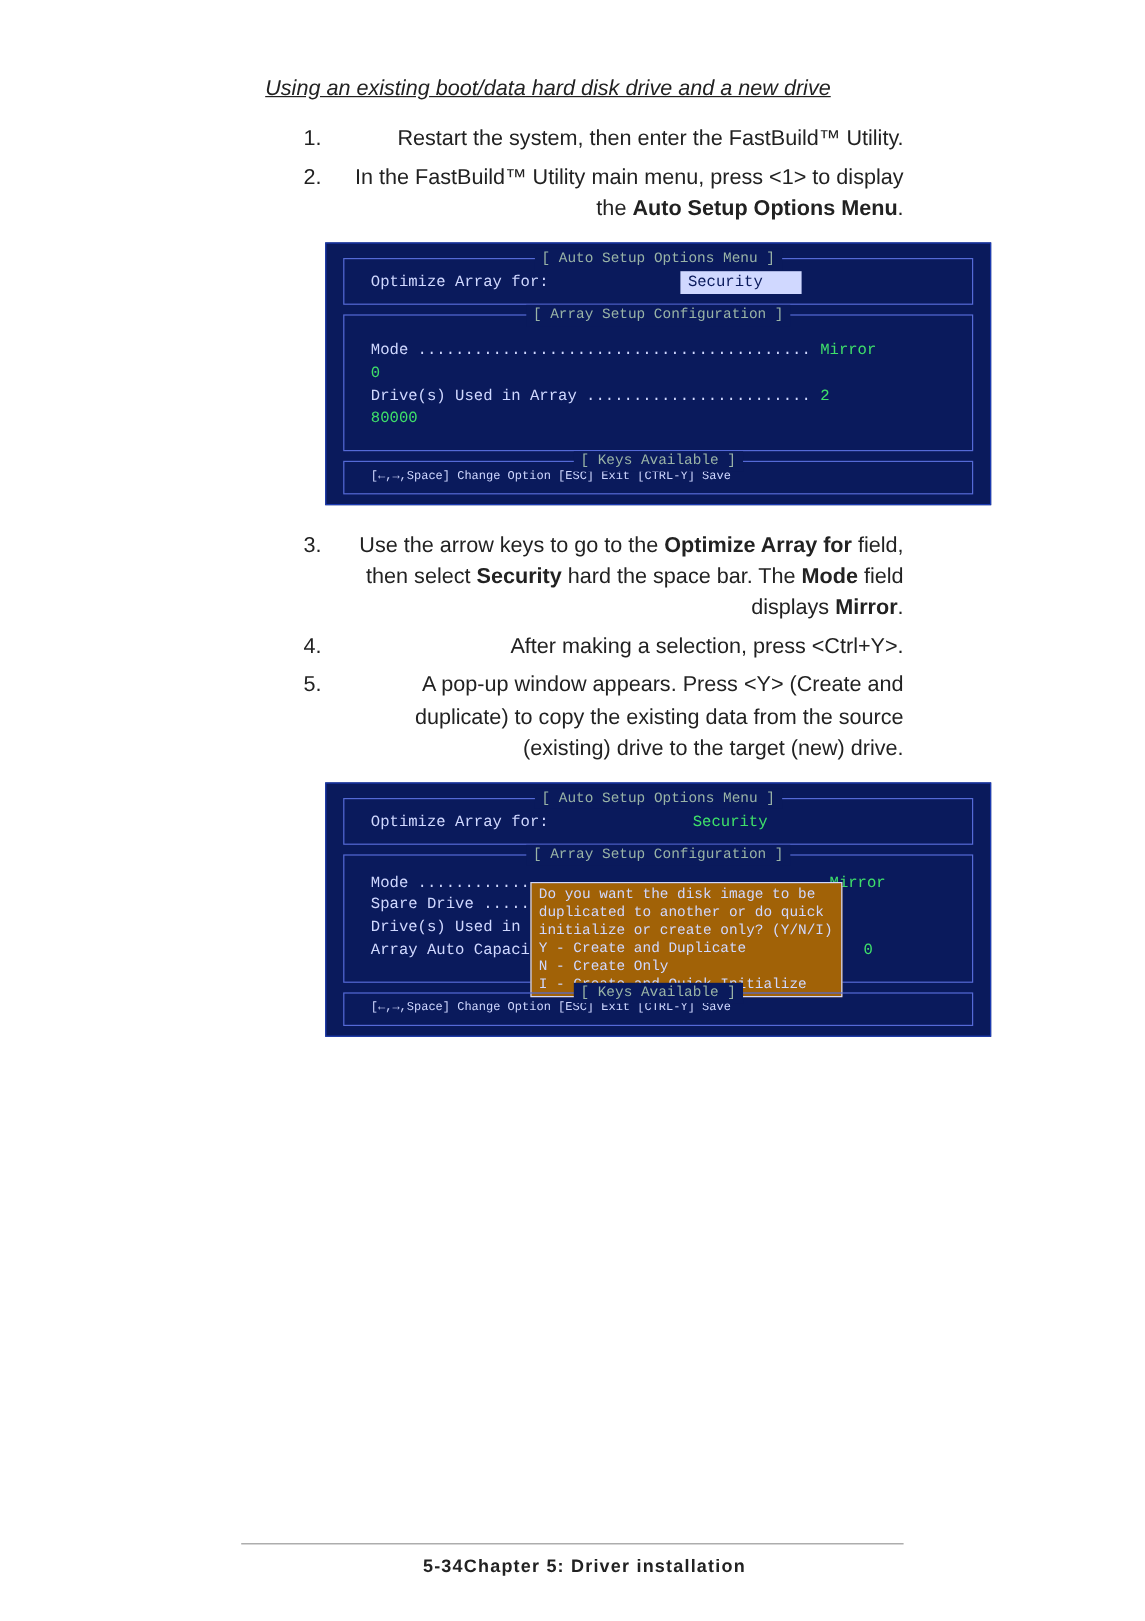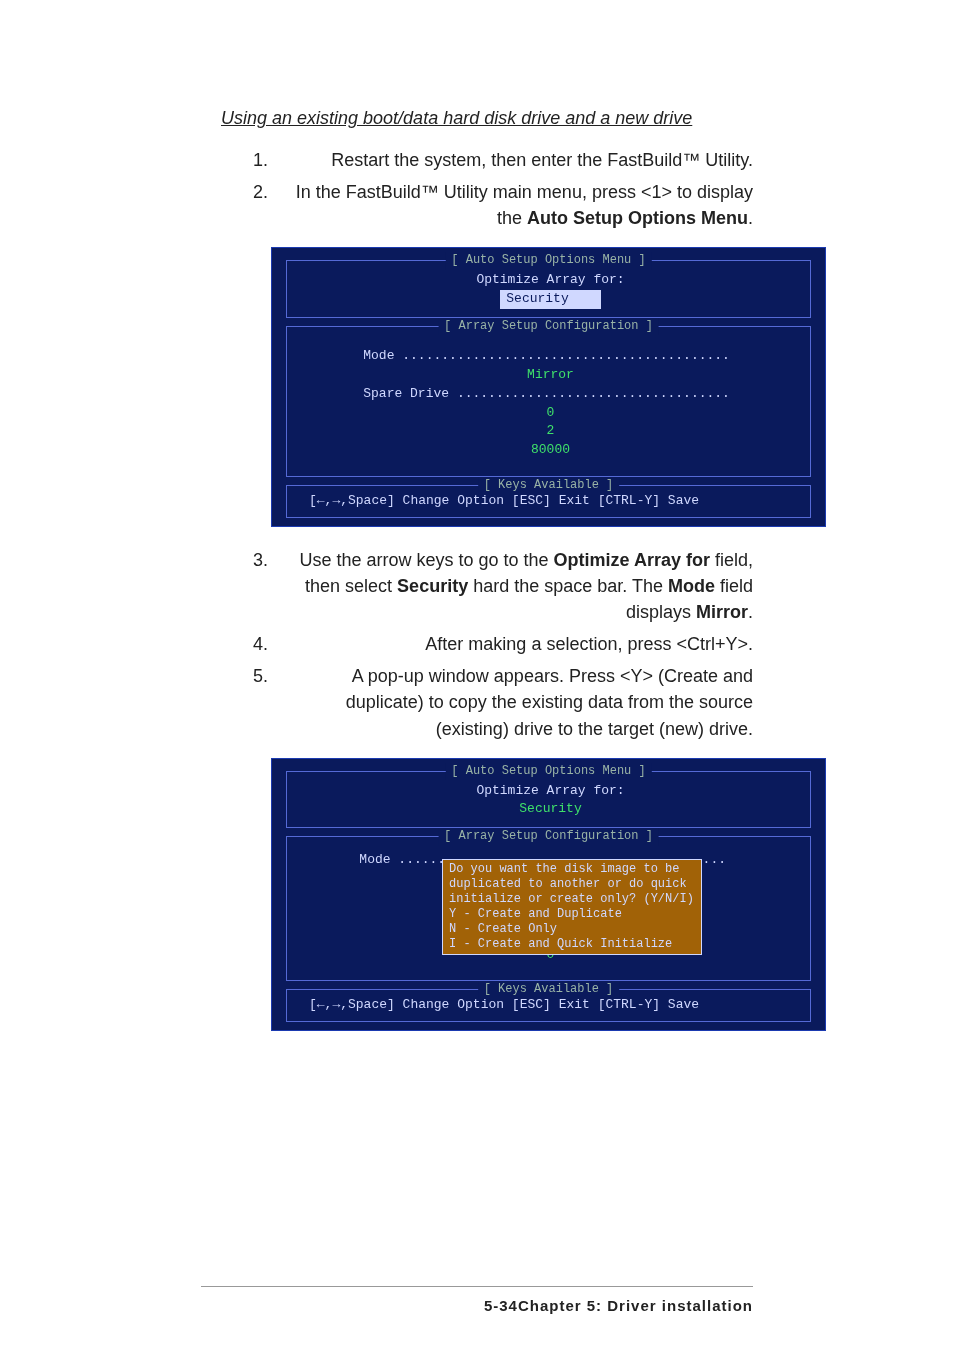--- a/index.html
+++ b/index.html
@@ -8,21 +8,21 @@
     background: #fff;
     font-family: Arial, Helvetica, sans-serif;
     color: #222;
     font-size: 18px;
     line-height: 1.45;
   }
   .page {
     width: 772px;
     min-height: 1351px;
     margin: 0 auto;
-    padding: 105px 110px 40px 130px;
+    padding: 60px 110px 40px 130px;
     position: relative;
   }
   .heading {
     font-style: italic;
     text-decoration: underline;
     font-size: 18px;
     margin-bottom: 16px;
   }
   .para {
     margin-bottom: 18px;
@@ -64,33 +64,32 @@
     transform: translateX(-50%);
     background: #0a1a5c;
     padding: 0 6px;
     color: #99b3a6;
     font-size: 12px;
     white-space: nowrap;
   }
   .row {
     display: flex;
     align-items: center;
-    flex-direction: column;
   }
   .row .label { white-space: pre; }
   .rval { color: #3fe06a; }
   .sec-inv {
     background: #d0d8ff;
     color: #0a1a5c;
     padding: 0 32px 0 6px;
   }
   .term .foot {
     color: #d0d8ff;
     padding: 4px 0 10px 22px;
-    font-size: 13px;
+    font-size: 10px;
   }
   .popup {
     position: absolute;
     left: 155px;
     top: 22px;
     width: 260px;
     background: #a16207;
     border: 1px solid #d0d8ff;
     padding: 2px 6px;
     color: #d0d8ff;
@@ -109,21 +108,21 @@
     bottom: 64px;
     border-top: 1px solid #999;
     margin: 0 110px;
   }
   .page-footer {
     position: absolute;
     left: 130px;
     right: 110px;
     bottom: 34px;
     display: flex;
-    justify-content: flex-end;
+    justify-content: center;
     font-size: 15px;
   }
   .page-footer .pn, .page-footer .ch {
     font-weight: 700;
     letter-spacing: 1px;
   }
 </style>
 </head>
 <body>
 
@@ -149,24 +148,24 @@
       </div>
     </div>
 
     <div class="fieldset" style="padding-top:20px;">
       <div class="legend">[ Array Setup Configuration ]</div>
       <div class="row">
         <span class="label">Mode .......................................... </span>
         <span class="rval">Mirror</span>
       </div>
       <div class="row">
-        <span class="label">Spare Drive ................................... </span>
         <span class="rval">0</span>
       </div>
       <div class="row">
+        <span class="label">Drive(s) Used in Array ........................ </span>
         <span class="rval">2</span>
       </div>
       <div class="row">
         <span class="rval">80000</span>
       </div>
     </div>
 
     <div class="fieldset small-pad" style="padding:0; margin-top:4px;">
       <div class="legend">[ Keys Available ]</div>
       <div class="foot" style="padding-top:6px;padding-bottom:6px;">[←,→,Space] Change Option  [ESC] Exit  [CTRL-Y] Save</div>

